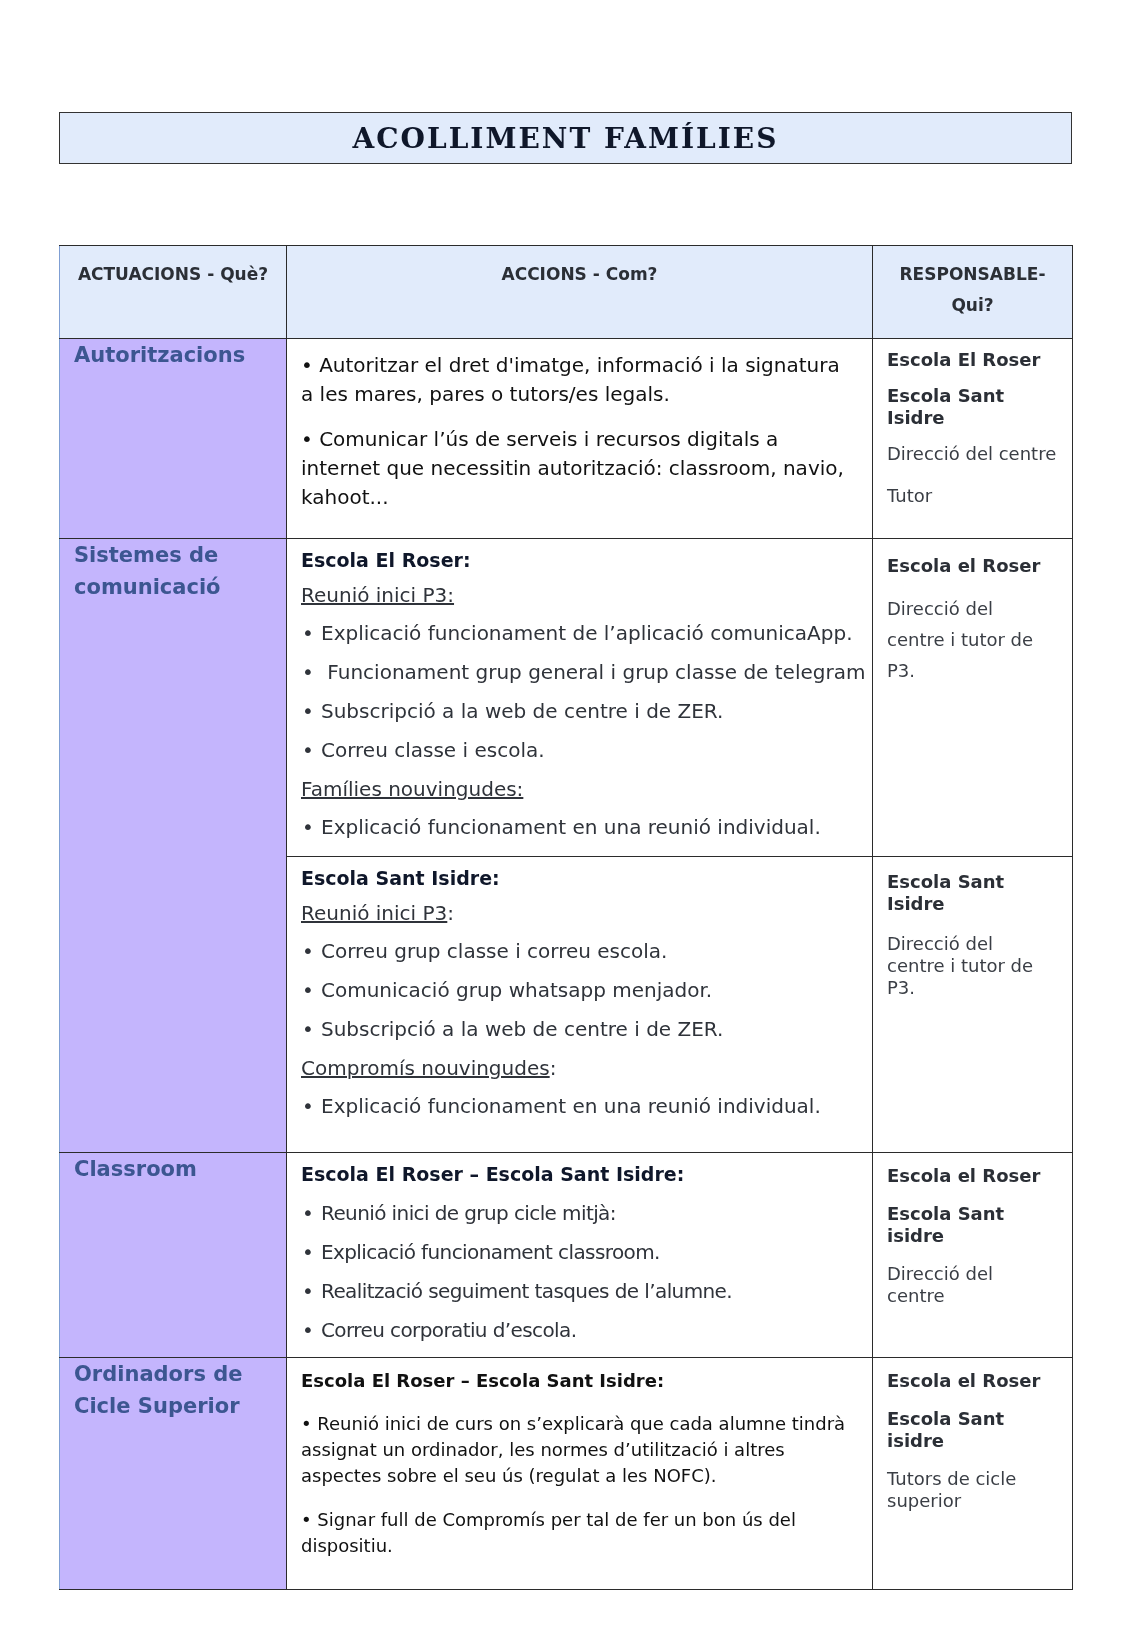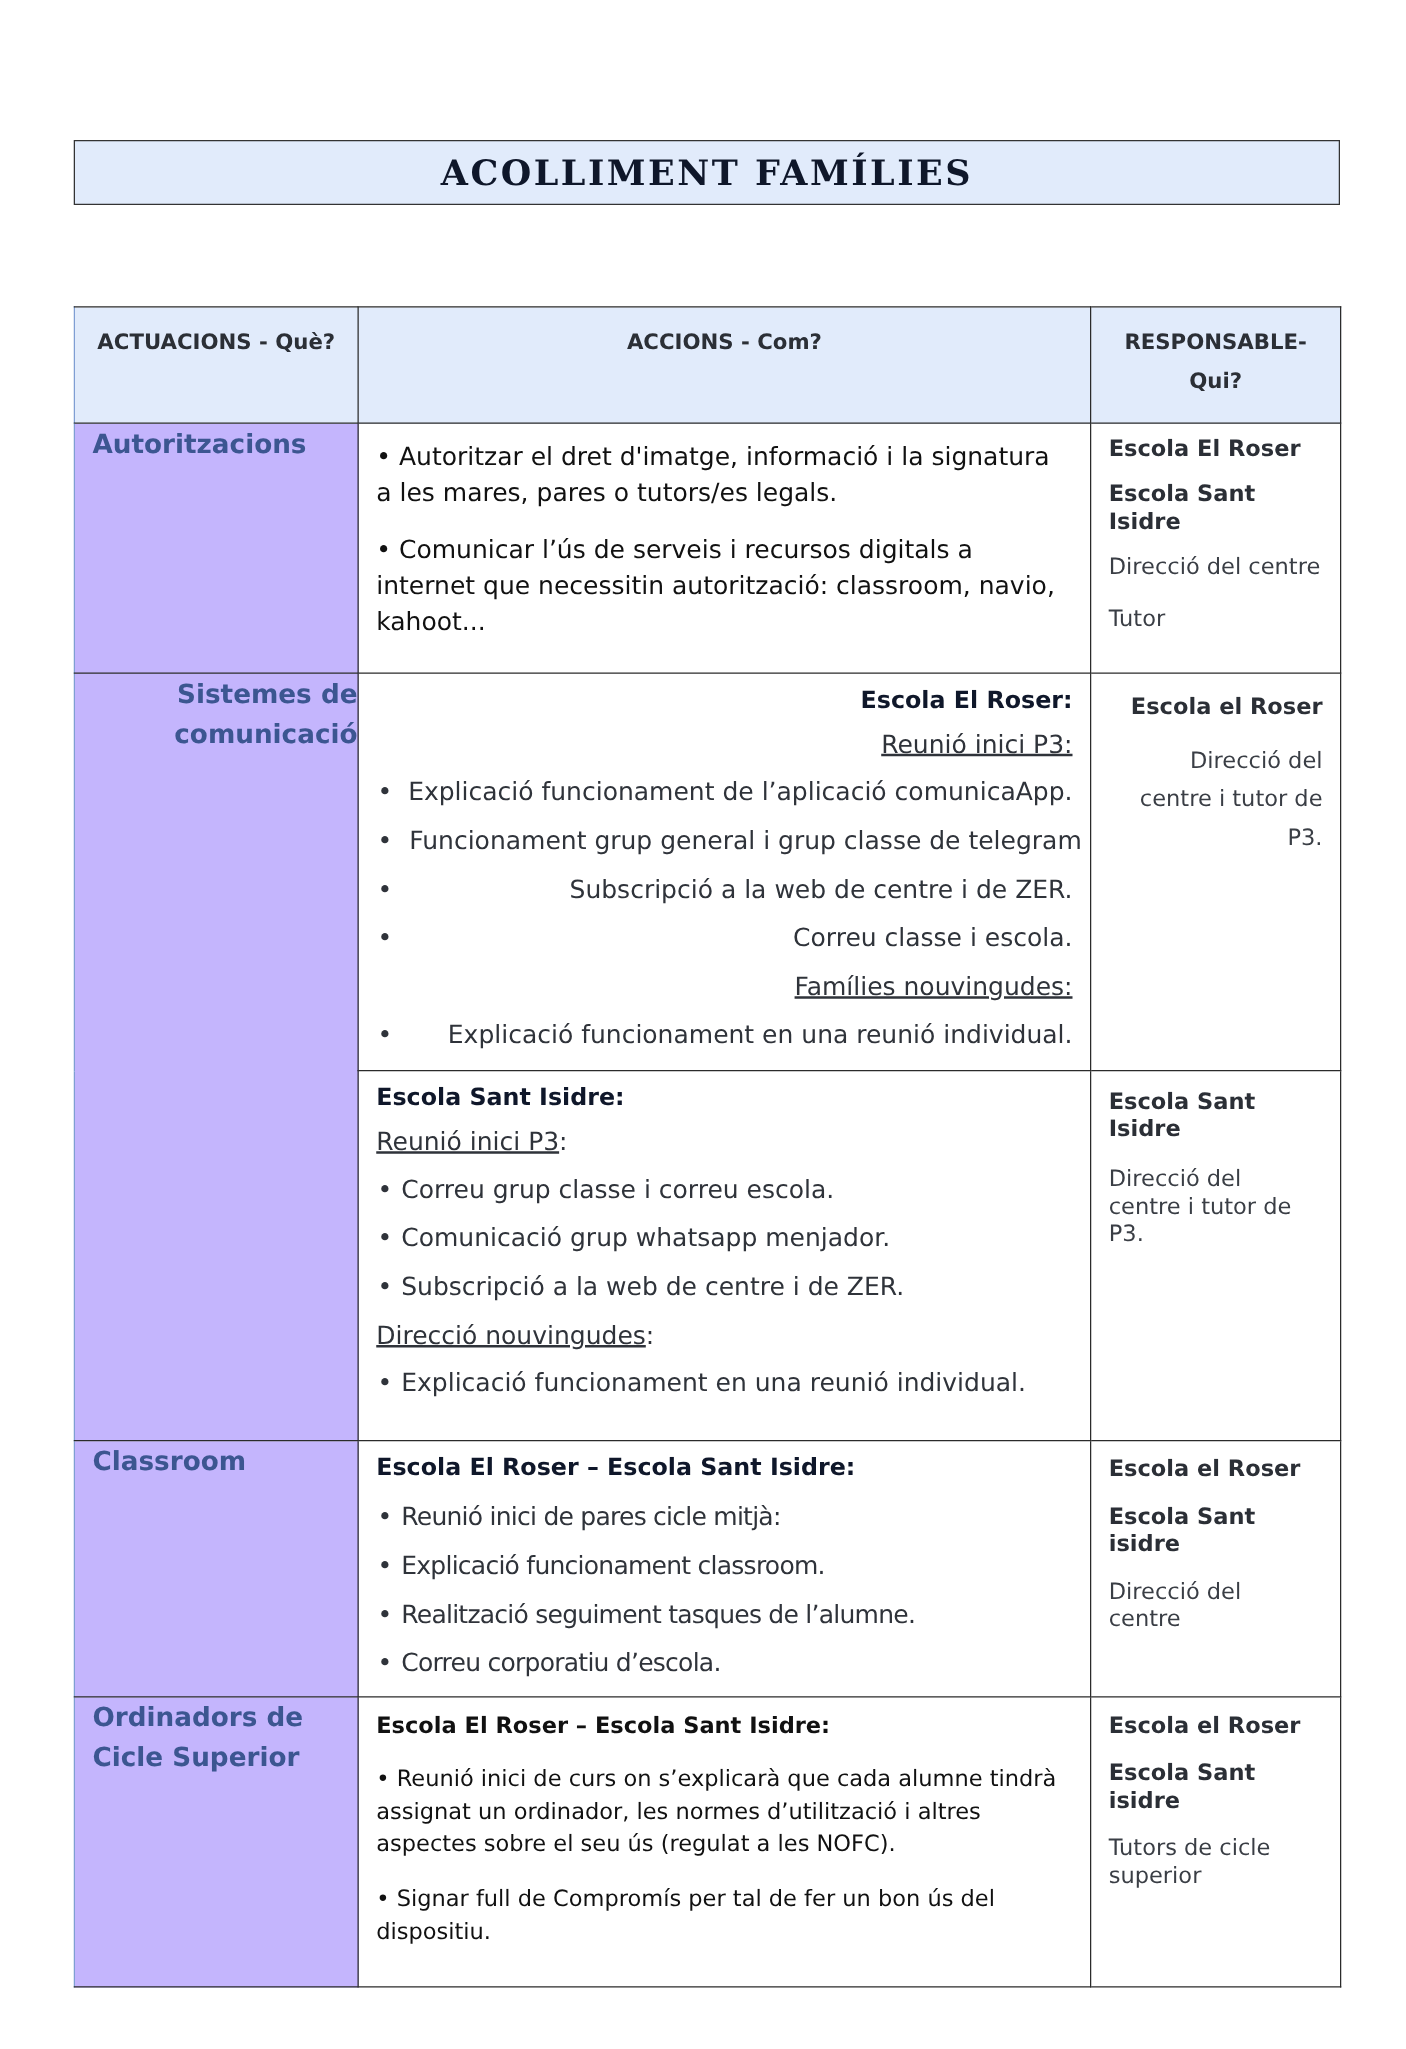--- a/index.html
+++ b/index.html
@@ -74,21 +74,21 @@
         <div class="para">•  Comunicar l’ús de serveis i recursos digitals a internet que necessitin autorització: classroom, navio, kahoot...</div>
       </td>
       <td class="resp" style="padding-top:10px !important;">
         <div class="rb">Escola El Roser</div>
         <div class="rb">Escola Sant Isidre</div>
         <div class="rn">Direcció del centre</div>
         <div class="rn" style="margin-bottom:0;">Tutor</div>
       </td>
     </tr>
 
-    <tr style="height:318px;text-align:right;">
+    <tr style="height:318px;">
       <td class="act" rowspan="2">
         <div>Sistemes de</div>
         <div>comunicació</div>
       </td>
       <td class="acc" style="padding-top:10px !important;">
         <div class="bold-h">Escola El Roser:</div>
         <div class="u">Reunió inici P3:</div>
         <ul class="b">
           <li>Explicació funcionament de l’aplicació comunicaApp.</li>
           <li style="white-space:pre;"> Funcionament grup general i grup classe de telegram</li>
@@ -110,39 +110,39 @@
 
     <tr style="height:296px;">
       <td class="acc" style="padding-top:10px !important;">
         <div class="bold-h">Escola Sant Isidre:</div>
         <div class="u-wrap" style="margin-bottom:10px; line-height:28px;"><span style="text-decoration:underline;">Reunió inici P3</span><span>:</span></div>
         <ul class="b">
           <li>Correu grup classe i correu escola.</li>
           <li>Comunicació grup whatsapp menjador.</li>
           <li>Subscripció a la web de centre i de ZER.</li>
         </ul>
-        <div style="margin-bottom:10px; line-height:28px;"><span style="text-decoration:underline;">Direcció nouvingudes</span><span>:</span></div>
+        <div style="margin-bottom:10px; line-height:28px;"><span style="text-decoration:underline;">Compromís nouvingudes</span><span>:</span></div>
         <ul class="b">
           <li style="margin-bottom:0;">Explicació funcionament en una reunió individual.</li>
         </ul>
       </td>
       <td class="resp" style="padding-top:14px !important;">
         <div class="rb" style="margin-bottom:18px;">Escola Sant Isidre</div>
         <div class="rn" style="padding-right:10px;">Direcció del centre i tutor de P3.</div>
       </td>
     </tr>
 
     <tr style="height:205px;">
       <td class="act">
         <span>Classroom</span>
       </td>
       <td class="acc" style="padding-top:10px !important;">
         <div class="bold-h" style="margin-bottom:14px;">Escola El Roser – Escola Sant Isidre:</div>
         <ul class="b" style="letter-spacing:-0.6px;">
-          <li>Reunió inici de pares cicle mitjà:</li>
+          <li>Reunió inici de grup cicle mitjà:</li>
           <li>Explicació funcionament classroom.</li>
           <li>Realització seguiment tasques de l’alumne.</li>
           <li style="margin-bottom:0;">Correu corporatiu d’escola.</li>
         </ul>
       </td>
       <td class="resp" style="padding-top:12px !important;">
         <div class="rb" style="margin-bottom:16px;">Escola el Roser</div>
         <div class="rb" style="margin-bottom:16px;">Escola Sant isidre</div>
         <div class="rn" style="padding-right:40px;">Direcció del centre</div>
       </td>

